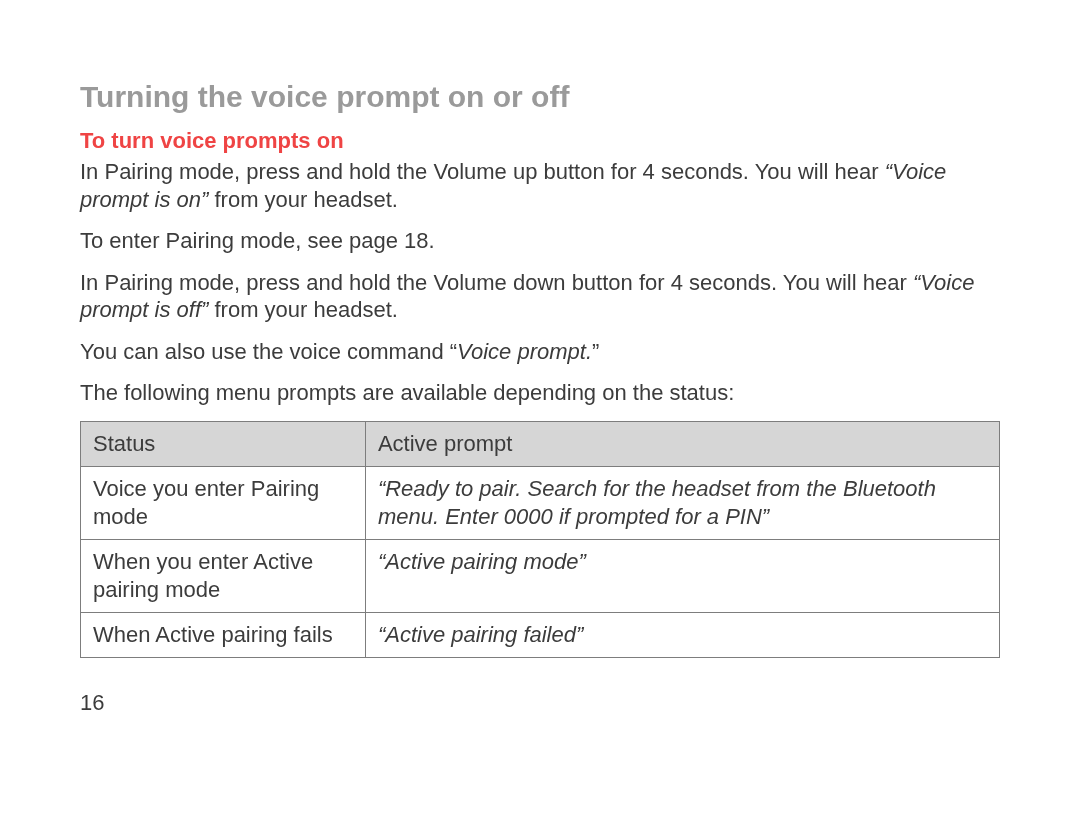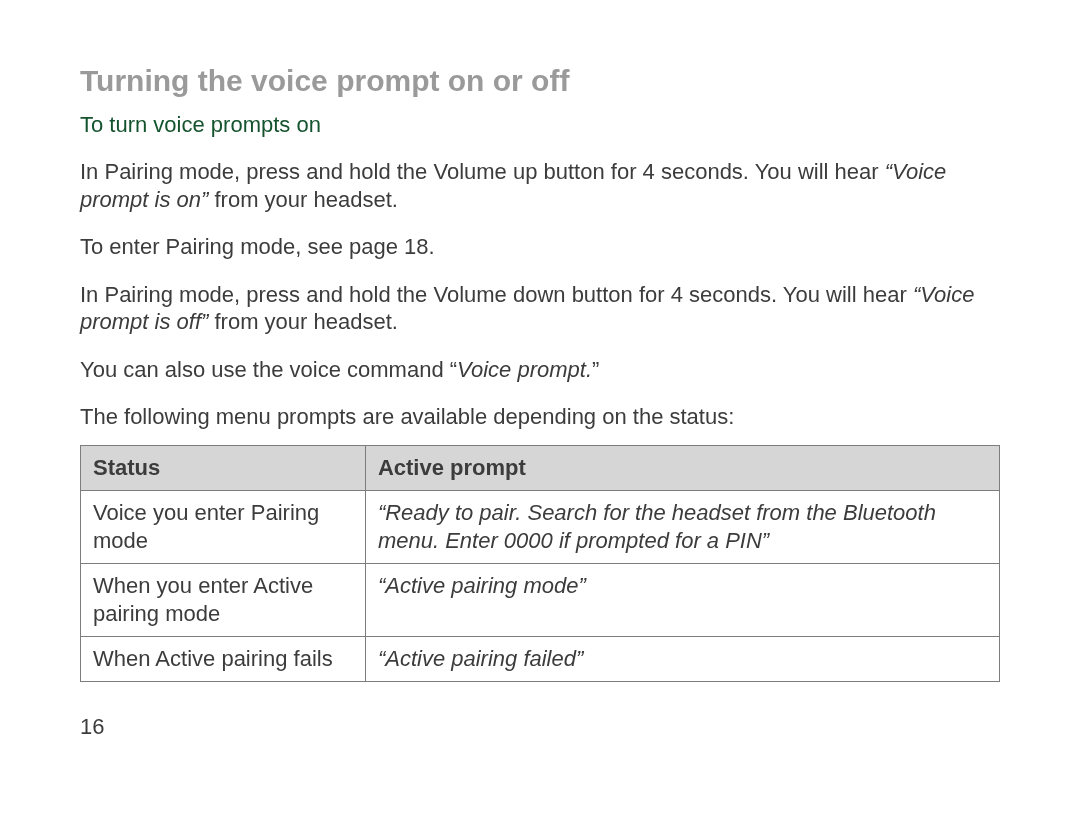--- a/index.html
+++ b/index.html
@@ -6,38 +6,38 @@
     margin: 0;
     padding: 0;
     width: 1080px;
     height: 840px;
     background: #ffffff;
     font-family: Arial, Helvetica, sans-serif;
     color: #3c3c3c;
   }
   .page {
     box-sizing: border-box;
-    padding: 64px 80px 40px 80px;
+    padding: 80px 80px 40px 80px;
     width: 1080px;
   }
   h2.section-title {
     margin: 0 0 14px 0;
     font-size: 30px;
     font-weight: 700;
     color: #9a9a9a;
     letter-spacing: 0px;
   }
   .subhead {
     margin: 14px 0 2px 0;
     font-size: 22px;
-    font-weight: 400;
-    color: #14532d;
+    font-weight: 700;
+    color: #ef4444;
   }
   p.body {
-    margin: 20px 0 14px 0;
+    margin: 4px 0 14px 0;
     font-size: 22px;
     line-height: 1.25;
     color: #3c3c3c;
     font-weight: 400;
   }
   .ital { font-style: italic; }
   table.vp {
     border-collapse: collapse;
     width: 100%;
     margin-top: 6px;
@@ -45,21 +45,21 @@
   }
   table.vp th, table.vp td {
     border: 1px solid #7d7d7d;
     padding: 8px 12px;
     text-align: left;
     vertical-align: top;
     line-height: 1.28;
   }
   table.vp th {
     background: #d6d6d6;
-    font-weight: 700;
+    font-weight: 400;
     color: #3c3c3c;
   }
   table.vp col.c1 { width: 31%; }
   table.vp col.c2 { width: 69%; }
   table.vp td.prompt { font-style: italic; }
   .page-number {
     margin-top: 32px;
     font-size: 22px;
     color: #3c3c3c;
   }

